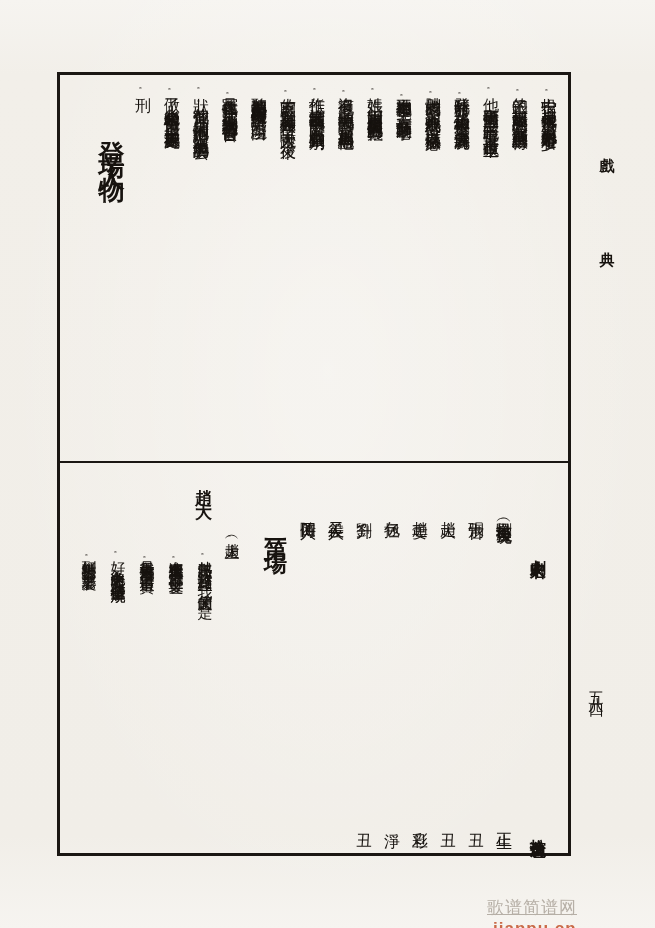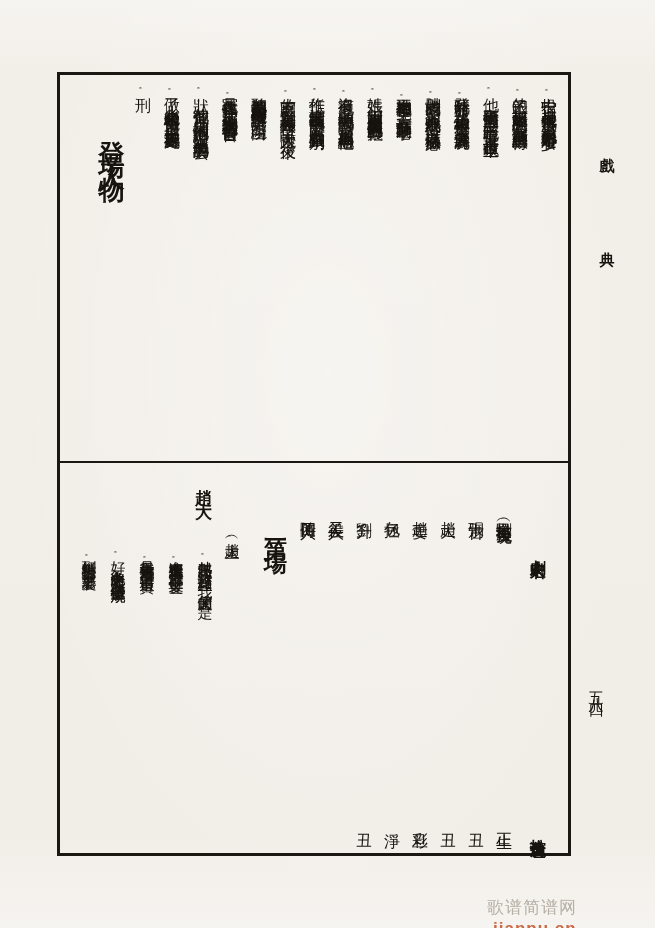--- a/index.html
+++ b/index.html
@@ -81,21 +81,21 @@
   .rt2{top:240px;}
   .pageno{
     position:absolute;left:586px;top:680px;
     font-size:15px;letter-spacing:6px;line-height:20px;
   }
   .watermark{
     position:absolute;left:487px;top:896px;
     font-family:"Liberation Sans","DejaVu Sans",sans-serif;
     font-size:17px;letter-spacing:1px;
   }
-  .wm-name{color:#b6afa6;}
+  .wm-name{color:#b6afa6;text-decoration:underline;}
   .wm-url{color:#c96a48;font-weight:bold;margin-left:6px;}
 </style>
 </head>
 <body>
 
 <div class="page">
 
   <div class="frame">
 
     <div class="top-sec">

